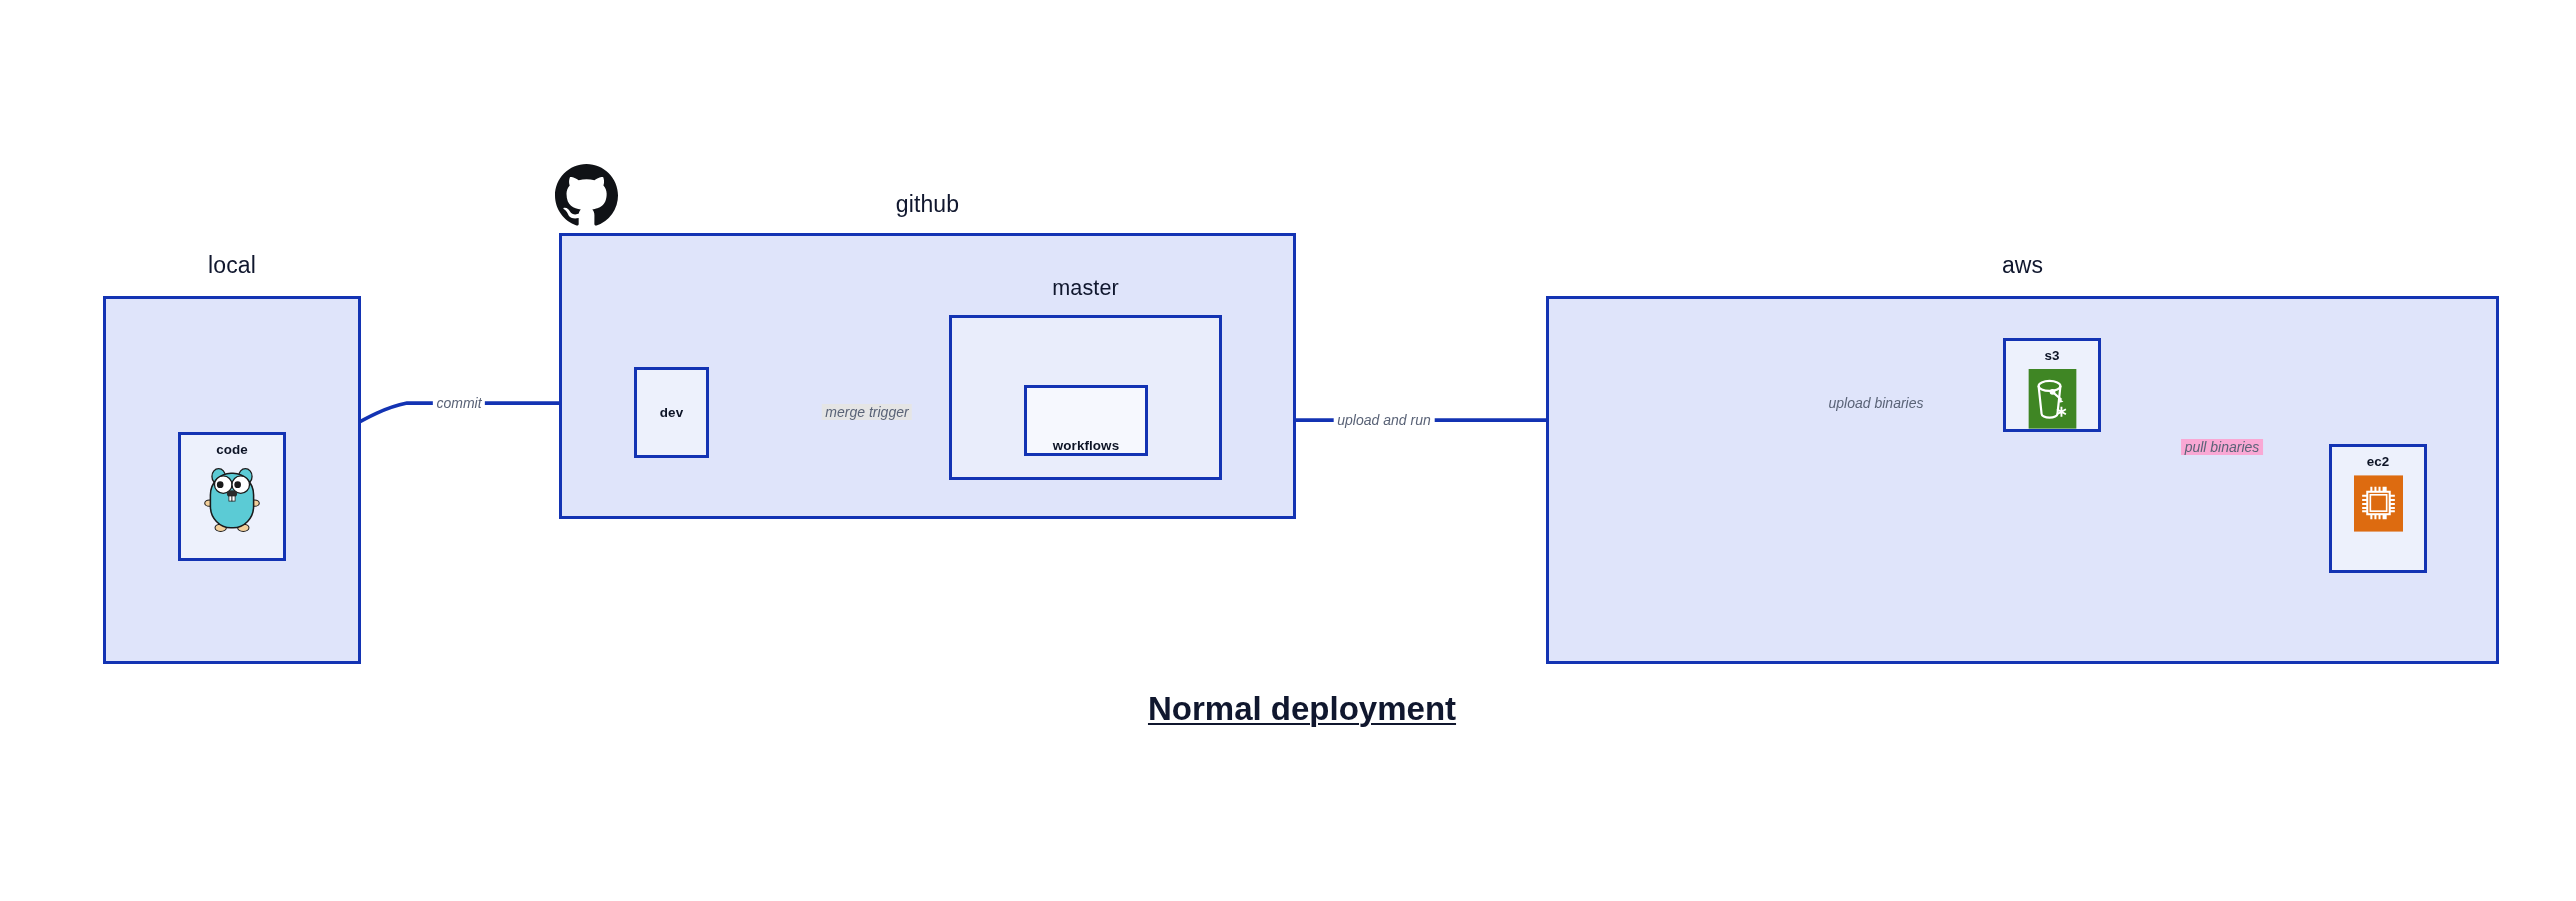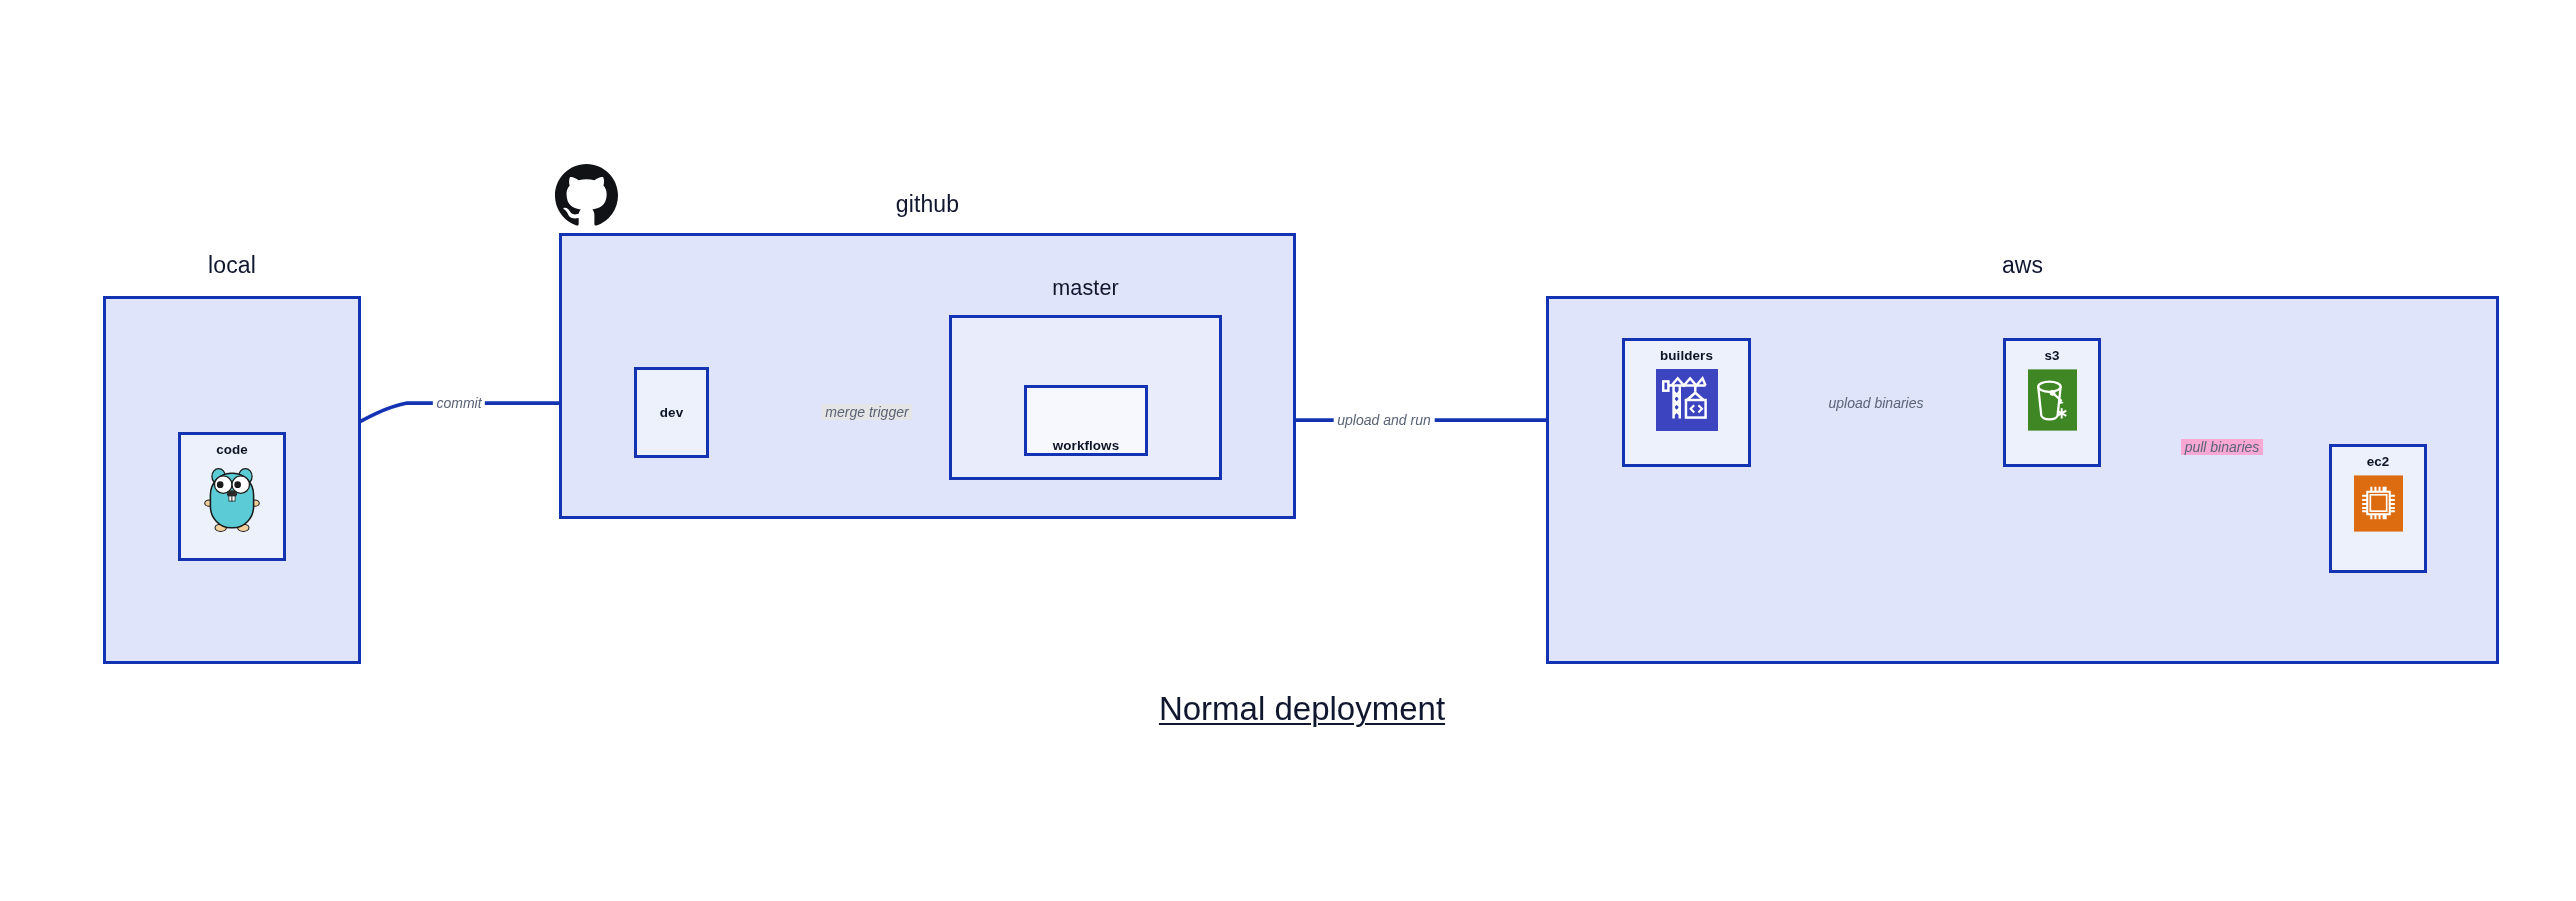--- a/index.html
+++ b/index.html
@@ -169,40 +169,22 @@
     <div class="group inner" style="left:949px; top:315px; width:273px; height:165px;"></div>
     <div class="group-title" style="left:949px; top:275px; width:273px; font-size:21.6px;">master</div>
 
     <div class="node white" style="left:1024px; top:385px; width:124px; height:71px; justify-content:flex-end;">
       <div class="node-label" style="font-size:13.4px;">workflows</div>
     </div>
 
     <div class="group" style="left:1546px; top:296px; width:953px; height:368px;"></div>
     <div class="group-title" style="left:1546px; top:252px; width:953px; font-size:23px;">aws</div>
 
-    <div class="node" style="left:1622px; top:338px; width:129px; height:129px; padding-top:7.2px;">
-      <div class="node-label" style="font-size:13.4px;">builders</div>
-
-      <svg class="node-icon" width="62" height="62" viewBox="0 0 60 60" style="margin-top:6.2px;">
-        <rect x="0" y="0" width="60" height="60" fill="#3c44bf"></rect>
-        <g stroke="#ffffff" stroke-width="2.4" fill="none">
-          <rect x="7" y="12" width="5" height="9"></rect>
-          <path d="M12 16 H48"></path>
-          <path d="M15 16 L21 9 L27 16 L33 9 L39 16 L45 9 L48 16"></path>
-          <path d="M17 16 V48 M23 16 V48"></path>
-          <path d="M17 22 L23 28 M23 22 L17 28 M17 30 L23 36 M23 30 L17 36 M17 38 L23 44 M23 38 L17 44"></path>
-          <path d="M38 16 V22"></path>
-          <path d="M30 30 L38 23 L46 30"></path>
-          <rect x="29" y="30" width="19" height="17"></rect>
-          <path d="M37 35 L33.5 38.5 L37 42 M41 35 L44.5 38.5 L41 42" stroke-width="2"></path>
-        </g>
-      </svg>
-    </div>
-
-    <div class="node" style="left:2003px; top:338px; width:98px; height:129px; padding-top:7.2px;">
+
+    <div class="node" style="left:2003px; top:338px; width:98px; height:94px; padding-top:7.2px;">
       <div class="node-label" style="font-size:13.4px;">s3</div>
 
       <svg class="node-icon" width="49" height="62" viewBox="0 0 48 60" style="margin-top:6.2px;">
         <rect x="0" y="0" width="48" height="60" fill="#3f8624"></rect>
         <g stroke="#ffffff" stroke-width="2.2" fill="none">
           <ellipse cx="21" cy="17" rx="11" ry="5"></ellipse>
           <path d="M10 17 L13 45 a8 4 0 0 0 16 0 L32 17"></path>
           <path d="M24 23 L33 31"></path>
           <circle cx="24" cy="23" r="1.8" fill="#ffffff"></circle>
           <path d="M30 29 L35 33 L31 34 Z" fill="#ffffff" stroke="none"></path>
@@ -236,16 +218,16 @@
 
     <div class="edge-label" style="left:867px; top:412px; font-size:14px; background:#e5e5e5; padding:0 3.6px;">merge trigger</div>
 
     <div class="edge-label" style="left:1384px; top:420px; font-size:14px; background:#ffffff; padding:0 3.6px;">upload and run</div>
 
     <div class="edge-label" style="left:1876px; top:403px; font-size:14px; background:#dfe4fa; padding:0 3.6px;">upload binaries</div>
 
     <div class="edge-label" style="left:2222px; top:447px; font-size:14px; background:#f9a8d4; padding:0 3.6px;">pull binaries</div>
   </div>
 
-  <div id="diagram-title" style="left:1302px; top:690px; font-size:33px; z-index:5;">Normal deployment</div>
+  <div id="diagram-title" style="left:1302px; top:690px; font-size:33px; z-index:5;font-weight:bold;">Normal deployment</div>
 
 </div>
 
 
 </body></html>

